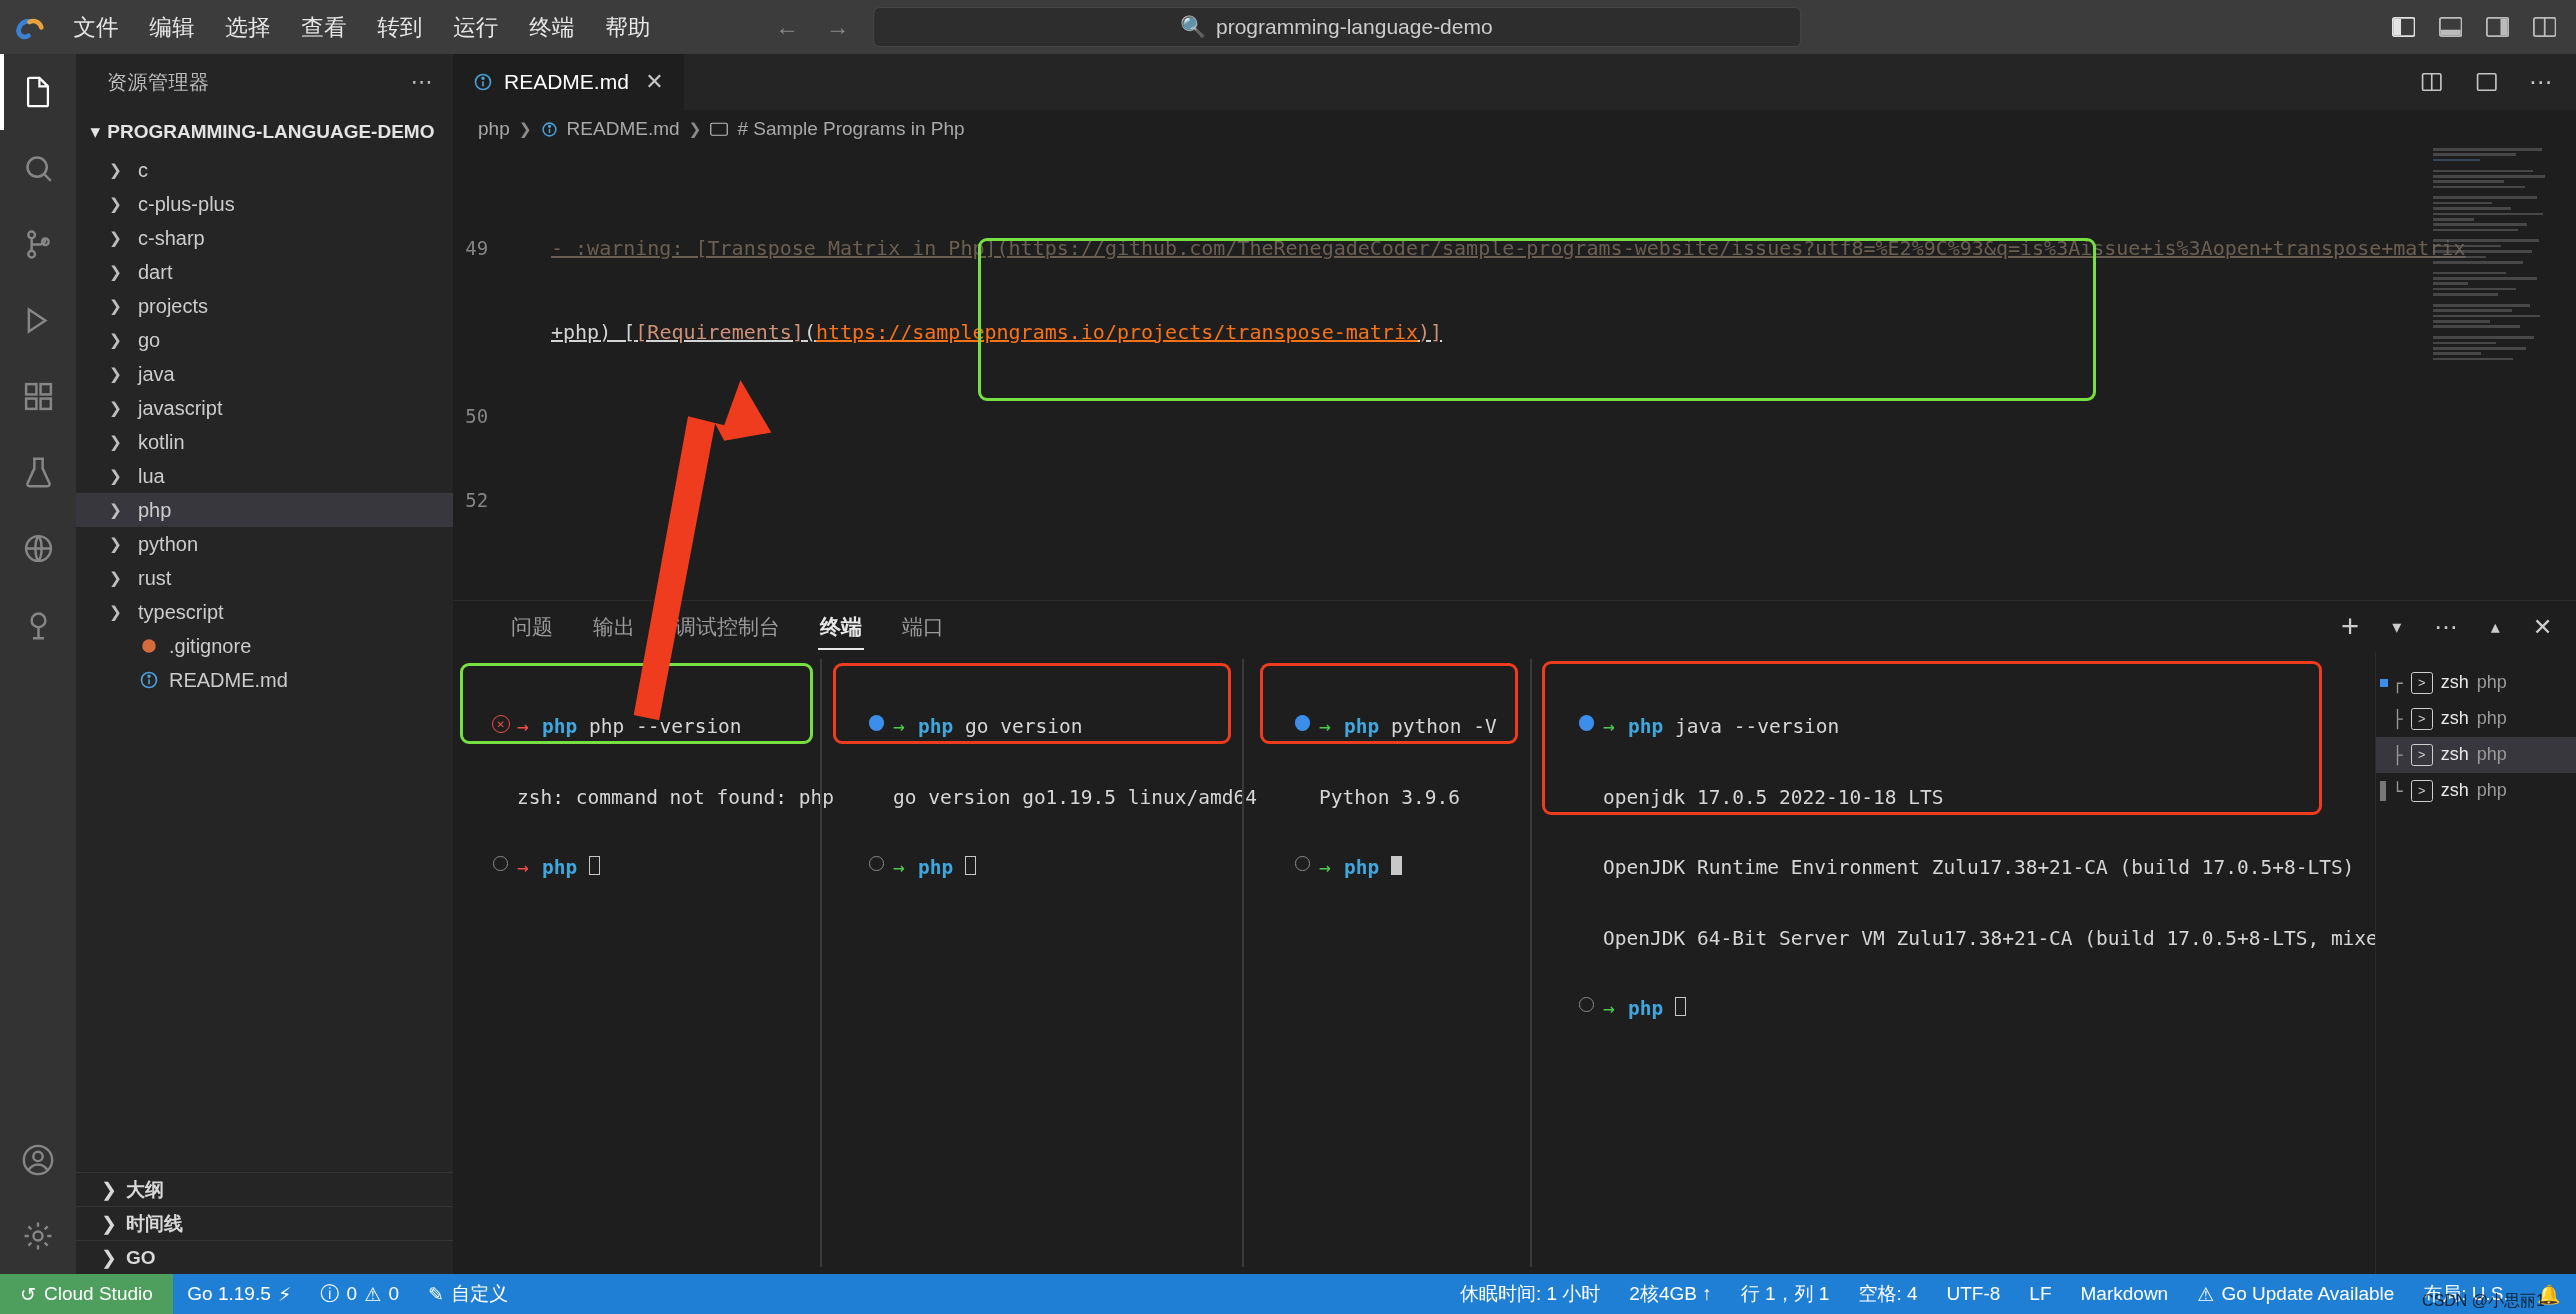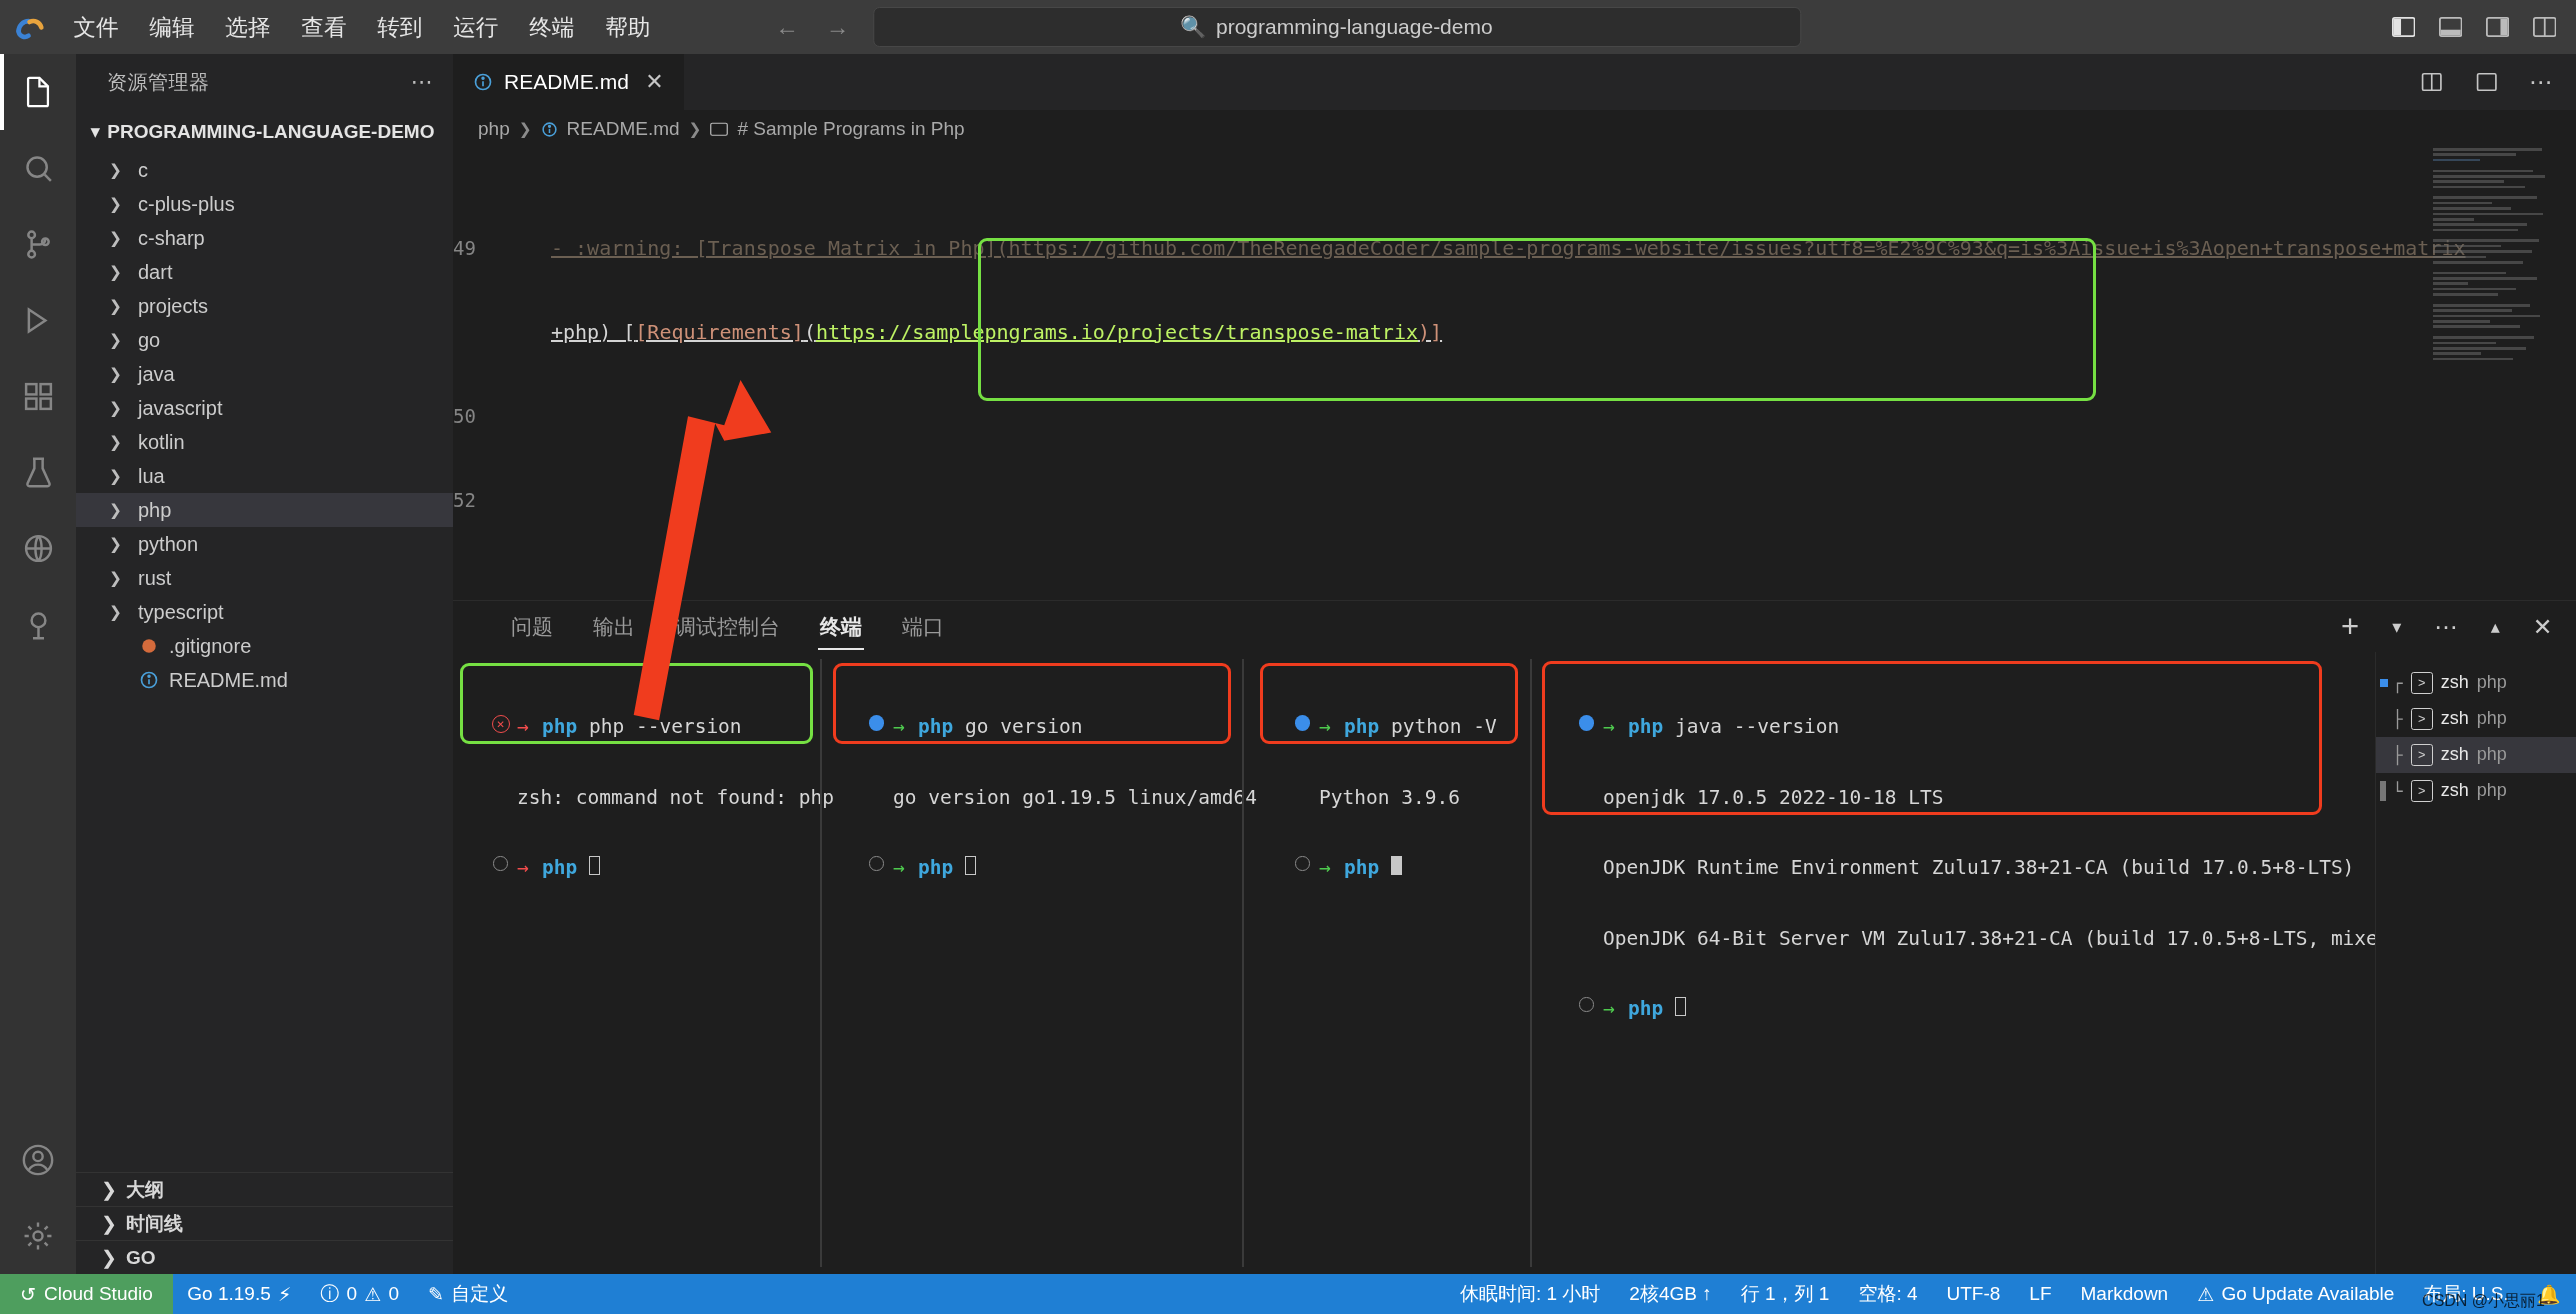--- a/index.html
+++ b/index.html
@@ -107,21 +107,21 @@
   .bc-sep { color: #8b8b8b; font-size: 15.4px; }
 
   .editorarea { flex: 1 1 auto; position: relative; overflow: hidden; background: #1e1e1e; }
   .code {
     position: absolute; inset: 0; padding-top: 1.8px;
     font-family: "DejaVu Sans Mono", "Liberation Mono", monospace;
     font-size: 20px; line-height: 28px; white-space: pre;
   }
   .cline { display: flex; height: 28px; }
   .lnum {
-    width: 71px; flex: 0 0 71px; text-align: left; padding-right: 23.5px;
+    width: 71px; flex: 0 0 71px; text-align: center; padding-right: 23.5px;
     color: #858585; font-size: 19px;
   }
   .ctext { flex: 1 1 auto; padding-left: 27px; color: #d4d4d4; overflow: hidden; text-decoration: underline; }
   .kw-head { color: #569cd6; font-weight: bold; }
   .kw-link { color: #ce9178; }
   .kw-dim { color: #9a9a9a; }
 
   .greenbox {
     position: absolute; border: 3.6px solid #76e043; border-radius: 9px; pointer-events: none;
   }
@@ -495,21 +495,21 @@
 
       <div class="editorarea">
         <div class="code">
 
           <div class="cline">
             <span class="lnum">49</span>
             <span class="ctext kw-dim" style="color:#6b5f52;">- :warning: [Transpose Matrix in Php](https://github.com/TheRenegadeCoder/sample-programs-website/issues?utf8=%E2%9C%93&amp;q=is%3Aissue+is%3Aopen+transpose+matrix</span>
           </div>
           <div class="cline">
             <span class="lnum"></span>
-            <span class="ctext"><span style="color:#d4d4d4;text-decoration:underline;">+php</span><span style="color:#d4d4d4;">) [</span><span class="kw-link">[Requirements]</span><span style="color:#d4d4d4;">(</span><span style="color:#bef264;text-decoration:underline;">https://samplepngrams.io/projects/transpose-matrix</span><span class="kw-link">)]</span></span>
+            <span class="ctext"><span style="color:#d4d4d4;text-decoration:underline;">+php</span><span style="color:#d4d4d4;">) [</span><span class="kw-link">[Requirements]</span><span style="color:#d4d4d4;">(</span><span style="color:#f97316;text-decoration:underline;">https://samplepngrams.io/projects/transpose-matrix</span><span class="kw-link">)]</span></span>
           </div>
           <div class="cline">
             <span class="lnum">50</span>
             <span class="ctext"></span>
           </div>
           <div class="cline">
             <span class="lnum">52</span>
             <span class="ctext"></span>
           </div>
           

